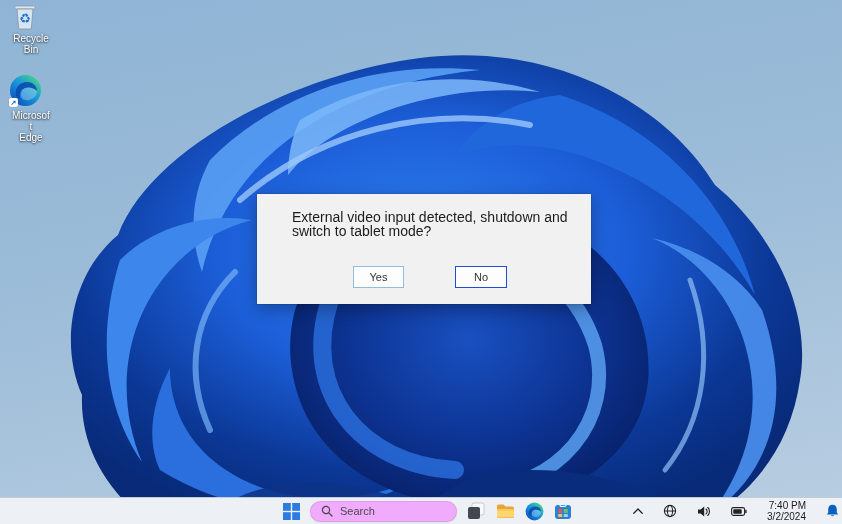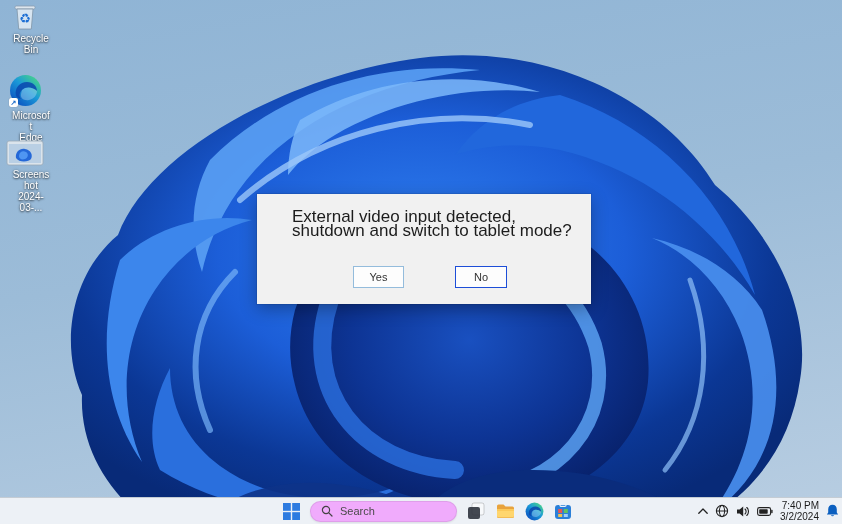--- a/index.html
+++ b/index.html
@@ -32,21 +32,21 @@
     font-size: 7px; color: #1668c8; font-weight: bold; box-shadow: 0 0 1px rgba(0,0,0,.4);
   }
 
   
   .dialog {
     position: absolute; left: 257px; top: 194px; width: 334px; height: 110px;
     background: #f1f1f1; box-shadow: 0 5px 16px rgba(0,0,0,.30), 0 0 0 1px rgba(0,0,0,.08);
   }
   .dialog .msg {
     position: absolute; left: 35px; top: 16px; right: 14px;
-    font-size: 17px; line-height: 14px; color: #1c1c1c;
+    font-size: 14px; line-height: 14px; color: #1c1c1c;
   }
   .dlg-btn {
     position: absolute; top: 72px; width: 52px; height: 22px;
     background: #fdfdfd; font-size: 11px; color: #333; font-family: "Liberation Sans", sans-serif;
     display: flex; align-items: center; justify-content: center; cursor: pointer; margin-left: 6px;
   }
   #btn-yes { left: 90px; width: 51px; border: 1px solid #94bcdc; }
   #btn-no  { left: 192px; border: 1px solid #1d4ed8; }
 
   
@@ -65,21 +65,21 @@
     box-shadow: 0 1px 2px rgba(0,0,0,.08); cursor: pointer;
   }
   .search-pill input {
     border: none; outline: none; background: transparent; width: 100px;
     font-size: 11px; color: #3c3c3c; font-family: "Liberation Sans", sans-serif;
   }
   .search-pill input::placeholder { color: #4a4a4a; opacity: 1; }
 
   .tb-tray {
     position: absolute; right: 3px; top: 0; height: 100%;
-    display: flex; align-items: center; gap: 7px;
+    display: flex; align-items: center; gap: 20px;
   }
   .tray-btn { display: flex; align-items: center; justify-content: center; cursor: pointer; }
   .clock {
     text-align: right; font-size: 10px; line-height: 11px; color: #1b1b1b; cursor: pointer;
   }
 </style>
 </head>
 <body>
 
 <div class="desktop">
@@ -141,34 +141,20 @@
         <path d="M 13 16 C 17 12 24 13 28 17 C 28 21 25 25 20 26 C 15 27 11 24 12 20 C 12.3 18.5 12.7 17.3 13 16 Z" fill="#cfe8fb" opacity=".35"></path>
       </svg>
       <span class="shortcut-badge">↗</span>
     </div>
     <div class="label">
       <div>Microsoft</div>
       <div>Edge</div>
     </div>
   </div>
 
-  <div class="desk-icon" id="icon-screenshot">
-    <div class="glyph">
-      <svg width="38" height="26" viewBox="0 0 38 26">
-        <rect x="1" y="1" width="36" height="24" rx="2" fill="#dbe4ec" stroke="#9aa8b6" stroke-width=".8"></rect>
-        <rect x="3" y="4" width="32" height="19" fill="#b9cfe4"></rect>
-        <path d="M 10 18 C 9 12 14 8 19 9 C 25 10 27 15 25 19 C 23 22 13 23 10 18 Z" fill="#2468d8"></path>
-        <path d="M 13 16 C 13 12 17 10 20 12 C 23 14 22 18 19 19 C 16 20 13 19 13 16 Z" fill="#4f96f2"></path>
-      </svg>
-    </div>
-    <div class="label">
-      <div>Screenshot</div>
-      <div>2024-03-...</div>
-    </div>
-  </div>
 
   <div class="dialog">
     <div class="msg">
       <div>External video input detected, shutdown and switch to tablet mode?</div>
     </div>
     <div class="dlg-btn" id="btn-yes">Yes</div>
     <div class="dlg-btn" id="btn-no">No</div>
   </div>
 
   <div class="taskbar">

